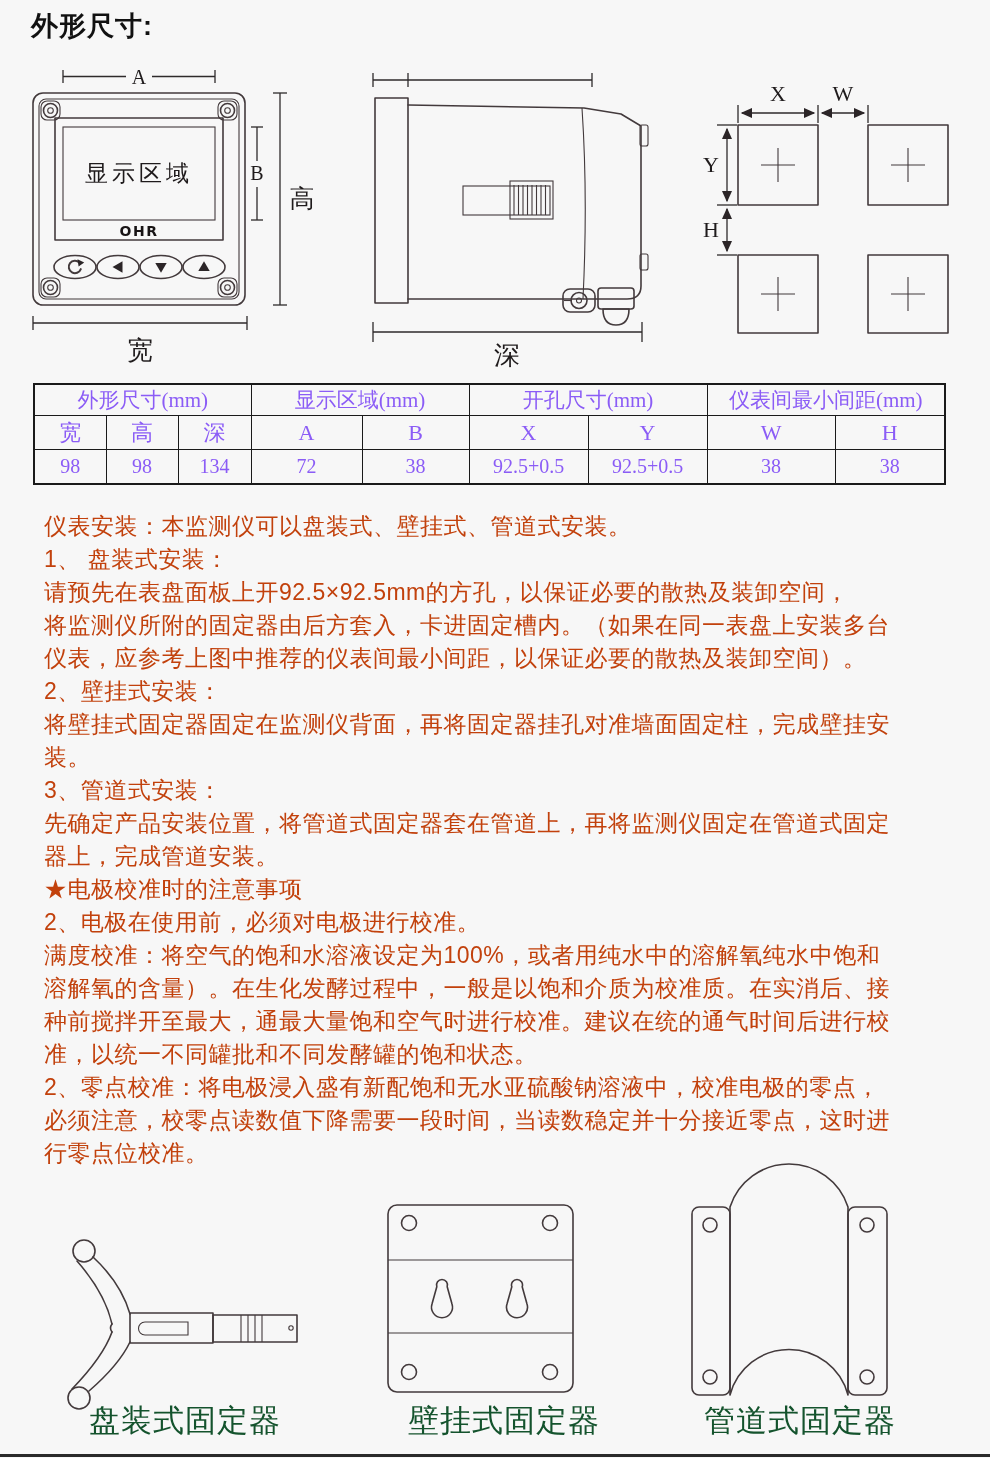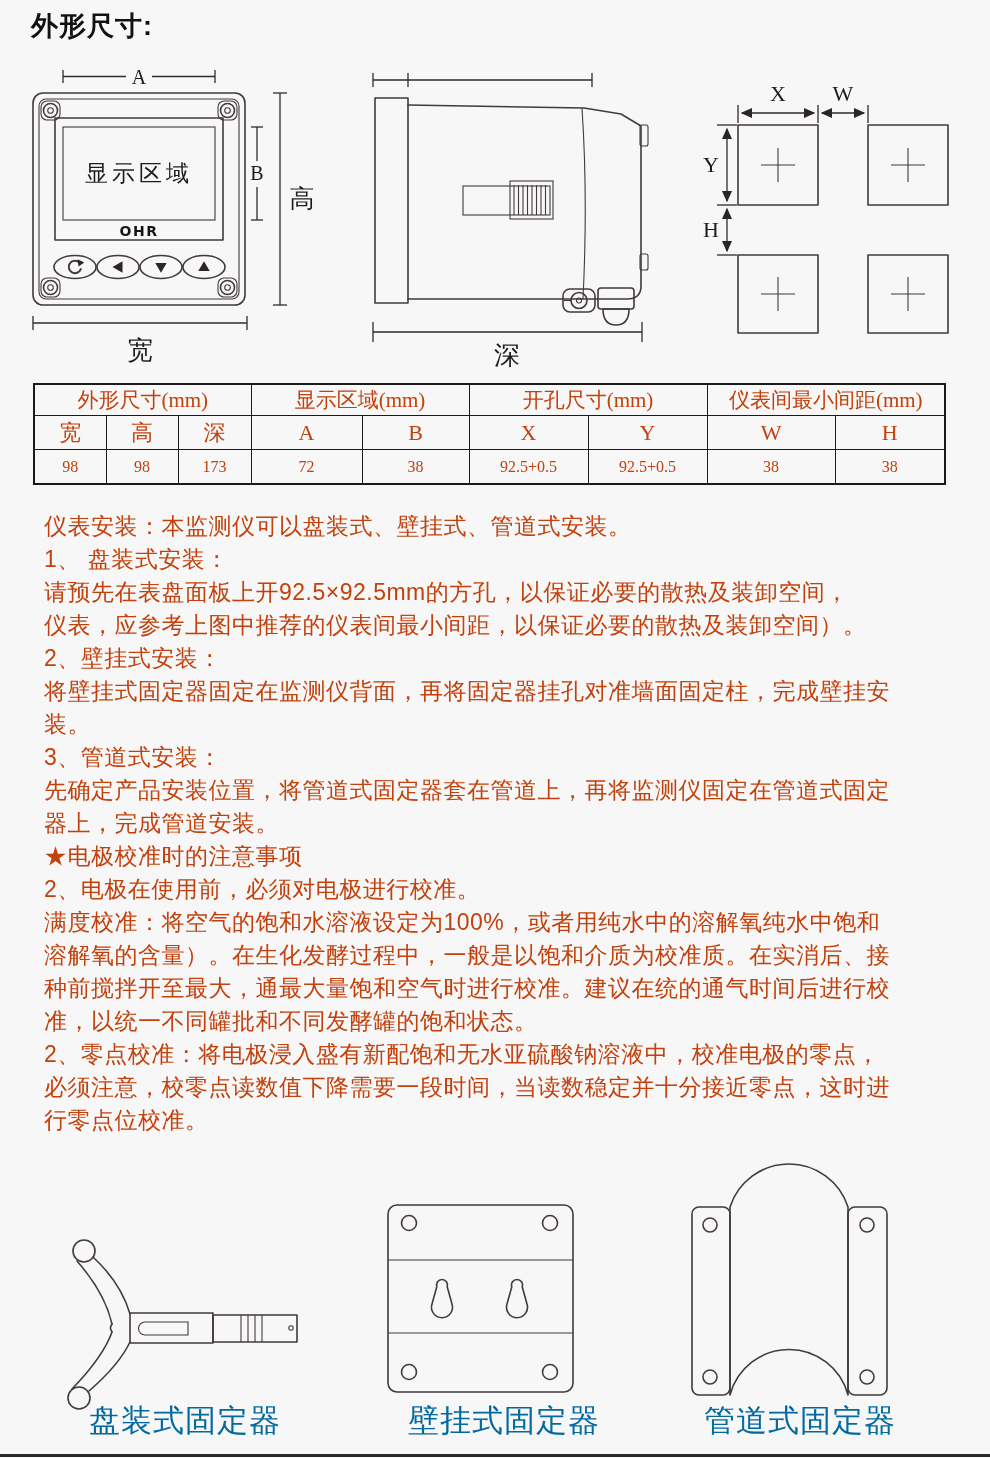--- a/index.html
+++ b/index.html
@@ -26,40 +26,40 @@
   }
   .glyph{fill:#2b2527;stroke:none;}
   .brandtxt{
     font-family:"DejaVu Sans","Liberation Sans",sans-serif;
     font-weight:800;fill:#171314;letter-spacing:1.5px;
   }
   table.dims{
     position:absolute;left:33px;top:383px;
     width:911px;border-collapse:collapse;table-layout:fixed;
     font-family:"Liberation Serif","DejaVu Serif",serif;
-    color:#c2410c;text-align:center;
+    color:#8b5cf6;text-align:center;
     border:2px solid #1a1a1a;
   }
   table.dims th,table.dims td{
     border:1px solid #1a1a1a;
     font-weight:normal;padding:0;
   }
   tr.grp th{height:30px;font-size:21px;}
   tr.sub th{height:33px;font-size:22px;}
-  tr.val td{height:33px;font-size:16px;}
+  tr.val td{height:33px;font-size:20px;}
   .instructions{
     left:44px;top:510px;width:912px;
     font-size:23px;line-height:33px;
     font-weight:500;color:#c2410c;
     letter-spacing:0.5px;
   }
   .caption{
     position:absolute;top:1400px;
     font-family:"Liberation Serif","DejaVu Serif",serif;
-    font-size:31px;color:#0369a1;text-align:center;
+    font-size:31px;color:#14532d;text-align:center;
     letter-spacing:1px;
   }
   .bottom-rule{
     position:absolute;left:0;top:1454px;width:990px;height:3px;
     background:#2a2a2a;
   }
 </style>
 </head>
 <body>
 
@@ -257,35 +257,36 @@
       <th>A</th>
       <th>B</th>
       <th>X</th>
       <th>Y</th>
       <th>W</th>
       <th>H</th>
     </tr>
     <tr class="val">
       <td>98</td>
       <td>98</td>
-      <td>173</td>
+      <td>134</td>
       <td>72</td>
       <td>38</td>
       <td>92.5+0.5</td>
       <td>92.5+0.5</td>
       <td>38</td>
       <td>38</td>
     </tr>
   </tbody>
     </table>
 
   <div class="abs instructions">
     <div>仪表安装：本监测仪可以盘装式、壁挂式、管道式安装。</div>
     <div>1、 盘装式安装：</div>
     <div>请预先在表盘面板上开92.5×92.5mm的方孔，以保证必要的散热及装卸空间，</div>
+    <div>将监测仪所附的固定器由后方套入，卡进固定槽内。（如果在同一表盘上安装多台</div>
     <div>仪表，应参考上图中推荐的仪表间最小间距，以保证必要的散热及装卸空间）。</div>
     <div>2、壁挂式安装：</div>
     <div>将壁挂式固定器固定在监测仪背面，再将固定器挂孔对准墙面固定柱，完成壁挂安</div>
     <div>装。</div>
     <div>3、管道式安装：</div>
     <div>先确定产品安装位置，将管道式固定器套在管道上，再将监测仪固定在管道式固定</div>
     <div>器上，完成管道安装。</div>
     <div>★电极校准时的注意事项</div>
     <div>2、电极在使用前，必须对电极进行校准。</div>
     <div>满度校准：将空气的饱和水溶液设定为100%，或者用纯水中的溶解氧纯水中饱和</div>

